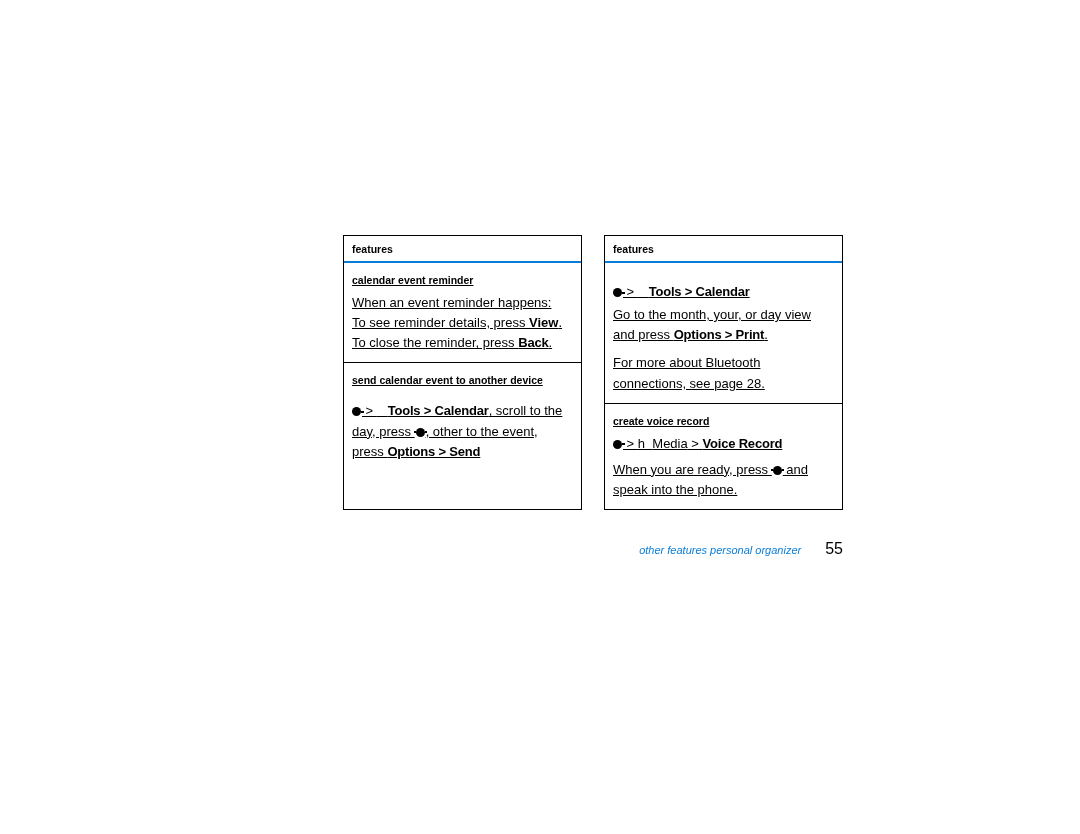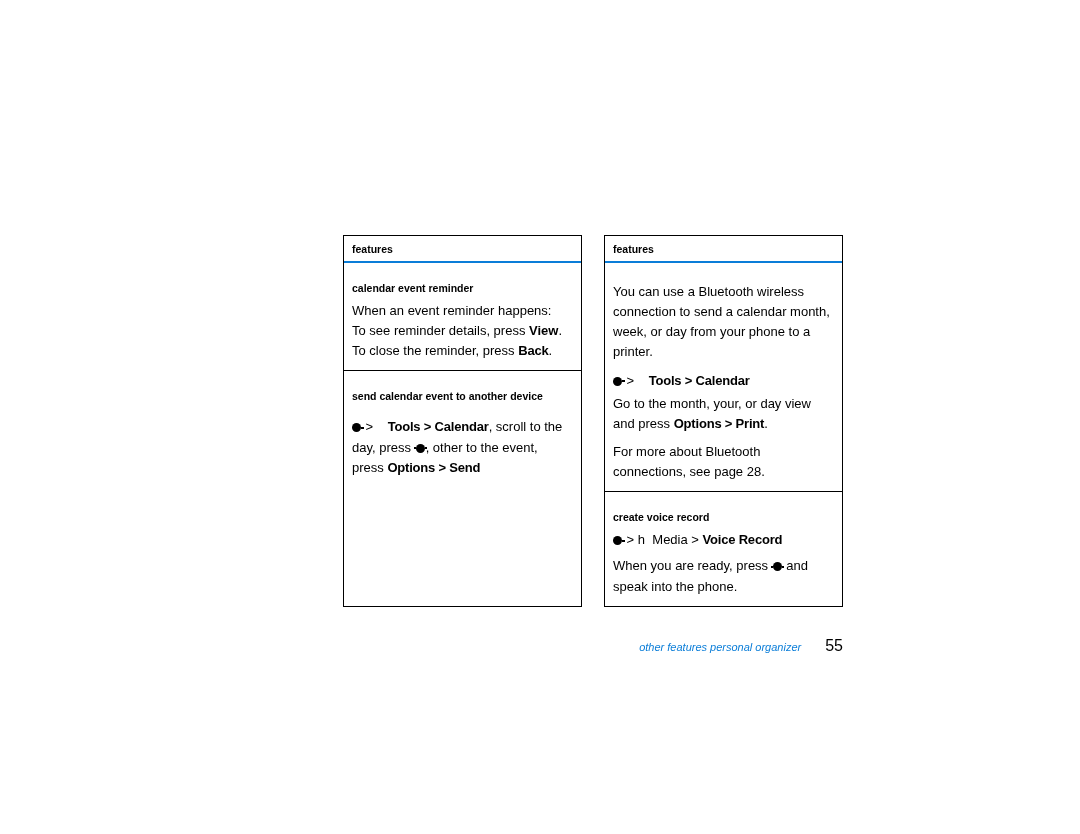--- a/index.html
+++ b/index.html
@@ -25,22 +25,23 @@
     flex: 1;
     border: 1px solid #000;
   }
   .col-header {
     font-size: 10.5px;
     font-weight: bold;
     padding: 7px 8px 6px 8px;
     border-bottom: 2px solid #0a7dd8;
   }
   .row {
-    padding: 19px 8px 9px 8px;
+    padding: 11px 8px 9px 8px;
     border-bottom: 1px solid #000;
+    text-decoration: underline;
   }
   .row:last-child { border-bottom: none; }
   .row-title {
     font-size: 10.5px;
     font-weight: bold;
     margin-bottom: 7px;
     display: flex;
     align-items: flex-start;
     justify-content: space-between;
     gap: 6px;
@@ -147,21 +148,20 @@
           <span class="menu-icon"></span><span> &gt; </span>&nbsp;&nbsp;&nbsp;<span class="narrow-bold">Tools &gt; Calendar</span><span>, scroll to the day, press </span><span class="center-key"></span><span>, other to the event, press </span><span class="narrow-bold">Options &gt; Send</span>
         </div>
       </div>
     </div>
 
     <div class="col">
       <div class="col-header">features</div>
 
       <div class="row">
         <div class="row-body">
-          <div>You can use a Bluetooth wireless connection to send a calendar month, week, or day from your phone to a printer.</div>
           <div style="height:8px"></div>
           <span class="menu-icon"></span><span> &gt; </span>&nbsp;&nbsp;&nbsp;<span class="narrow-bold">Tools &gt; Calendar</span>
           <div style="height:3px"></div>
           <span>Go to the month, your, or day view and press </span><span class="narrow-bold">Options &gt; Print</span><span>.</span>
           <div style="height:8px"></div>
           <div>For more about Bluetooth connections, see page 28.</div>
         </div>
       </div>
 
       <div class="row">

